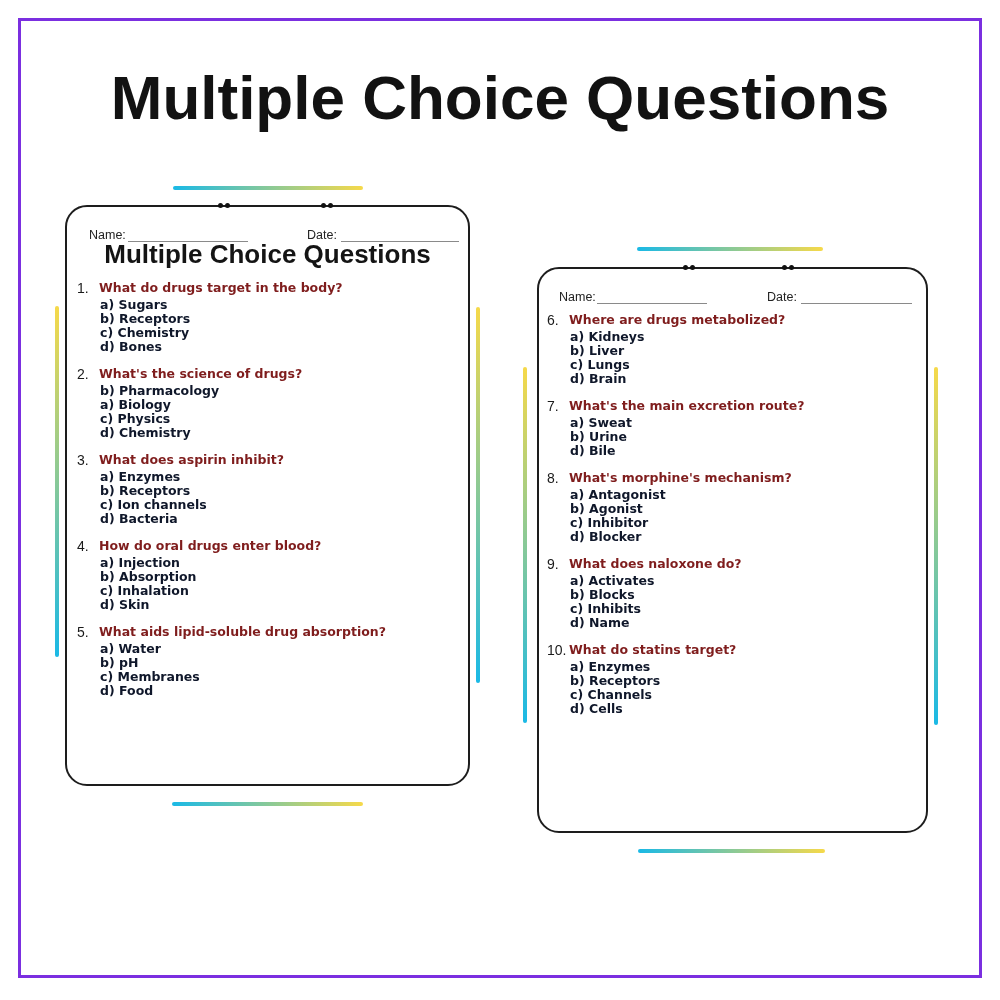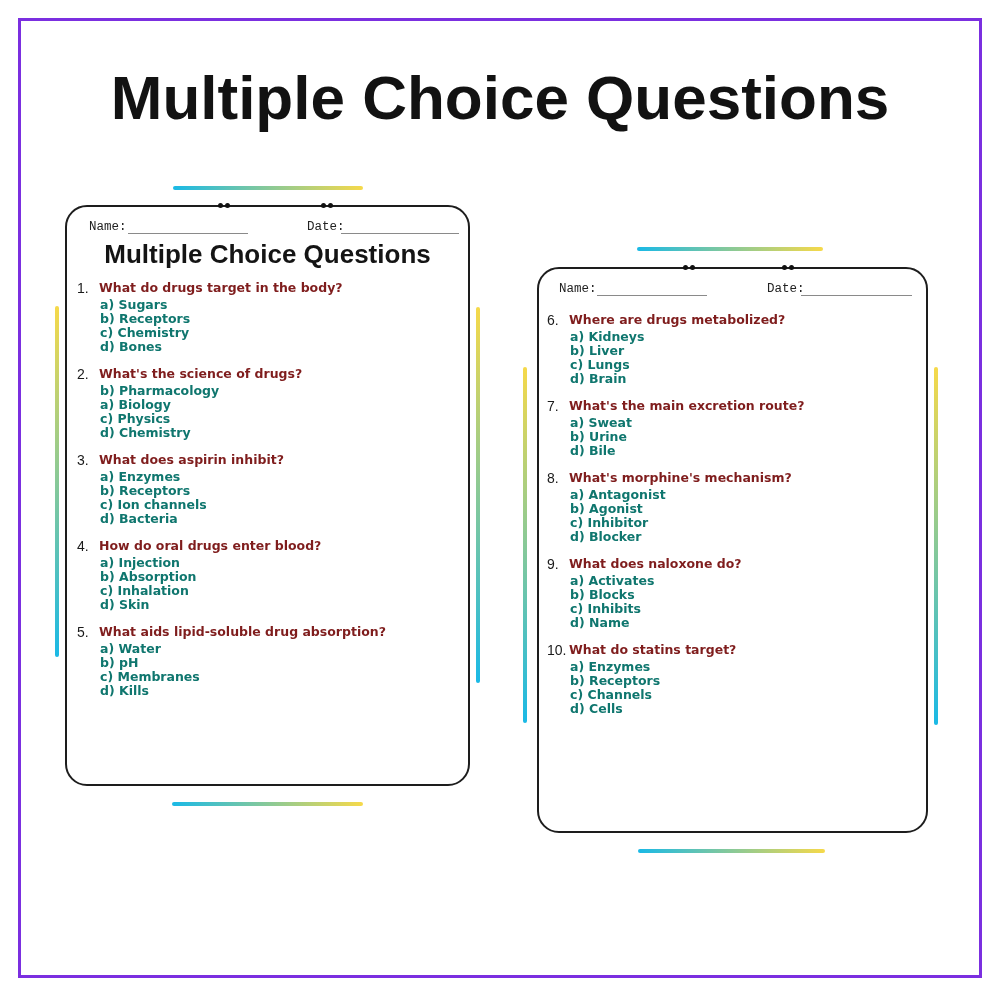--- a/index.html
+++ b/index.html
@@ -20,38 +20,38 @@
     background:linear-gradient(180deg, var(--yellow,#f6d94a), var(--cyan,#1ab9e6)); }
 
   
   .sheet { position:absolute; background:#fff; border:2px solid #1d1d1d; border-radius:22px; }
   .sheet-left  { left:65px;  top:205px; width:405px; height:581px; }
   .sheet-right { left:537px; top:267px; width:391px; height:566px; }
 
   .dot-pair { position:absolute; top:-4px; display:flex; gap:2px; }
   .dot { width:5px; height:5px; background:#111; border-radius:50%; }
 
-  .name-row { position:absolute; left:0; top:13px; width:100%; height:20px; font-family:Liberation Mono, monospace; }
+  .name-row { position:absolute; left:0; top:21px; width:100%; height:20px; font-family:Liberation Sans, sans-serif; }
   .field-label { position:absolute; font-size:12.5px; color:#222; }
   .field-line { position:absolute; border-bottom:1.4px solid #8a8a8a; height:14px; }
 
   .sheet-heading { position:absolute; left:0; top:32px; width:100%; text-align:center;
     font-family:"Liberation Sans",sans-serif; font-weight:800; font-size:26px; color:#141414;
     letter-spacing:0px; }
 
   .q-list { position:absolute; }
   .sheet-left  .q-list { left:10px; top:73px; width:380px; }
   .sheet-right .q-list { left:8px;  top:43px; width:370px; }
 
   .q-block { margin-bottom:12px; }
   .q-line { display:flex; align-items:flex-start; margin-bottom:2px; }
   .q-num { width:22px; flex:0 0 22px; font-family:"Liberation Sans",sans-serif;
     font-weight:400; font-size:14px; color:#1a1a1a; line-height:16px; }
   .q-text { font-weight:700; font-size:12.5px; color:#7f1d1d; line-height:16px; }
-  .q-opt { margin-left:23px; font-weight:700; font-size:12.5px; color:#0f766e; line-height:14px; }
+  .q-opt { margin-left:23px; font-weight:700; font-size:12.5px; color:#0f172a; line-height:14px; }
 </style>
 </head>
 <body>
 
 <div id="stage">
 
   <div class="purple-frame"></div>
 
   <div class="main-title">Multiple Choice Questions</div>
 
@@ -122,21 +122,21 @@
           <div class="q-opt">d) Skin</div>
         </div>
         <div class="q-block">
           <div class="q-line">
             <span class="q-num">5.</span>
             <span class="q-text">What aids lipid-soluble drug absorption?</span>
           </div>
           <div class="q-opt">a) Water</div>
           <div class="q-opt">b) pH</div>
           <div class="q-opt">c) Membranes</div>
-          <div class="q-opt">d) Kills</div>
+          <div class="q-opt">d) Food</div>
         </div>
       </div>
   </div>
 
   <div class="sheet sheet-right">
     <div class="dot-pair" style="left:144px;">
       <span class="dot"></span>
       <span class="dot"></span>
     </div>
     <div class="dot-pair" style="left:243px;">

